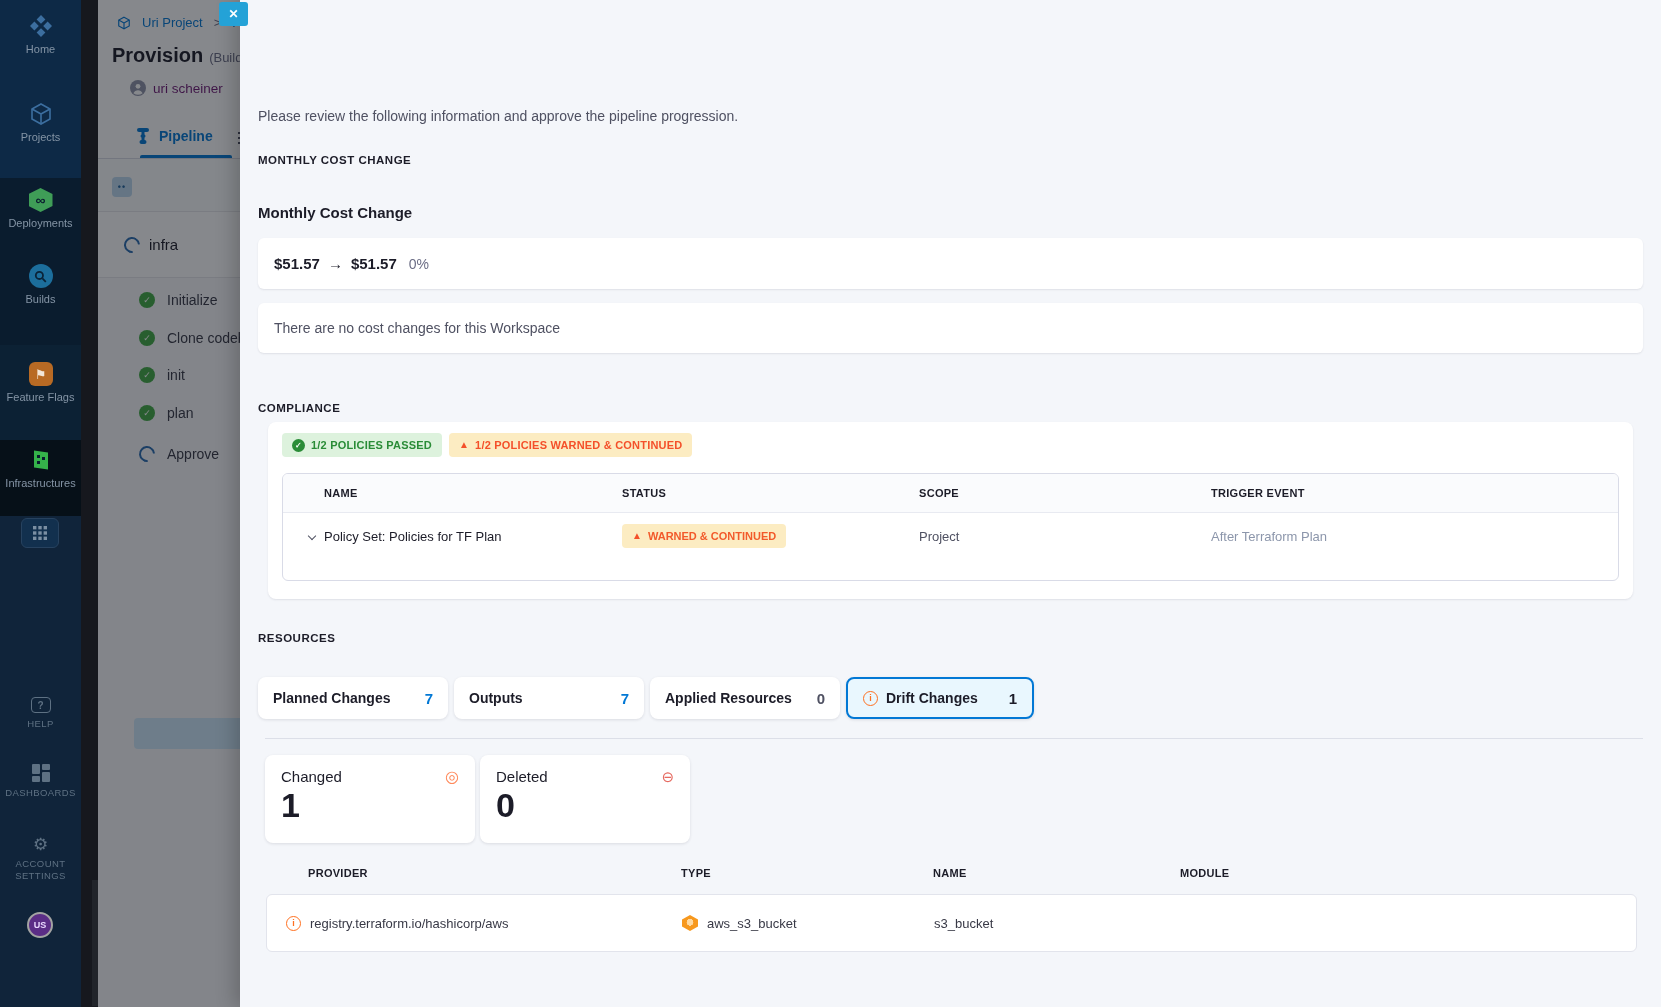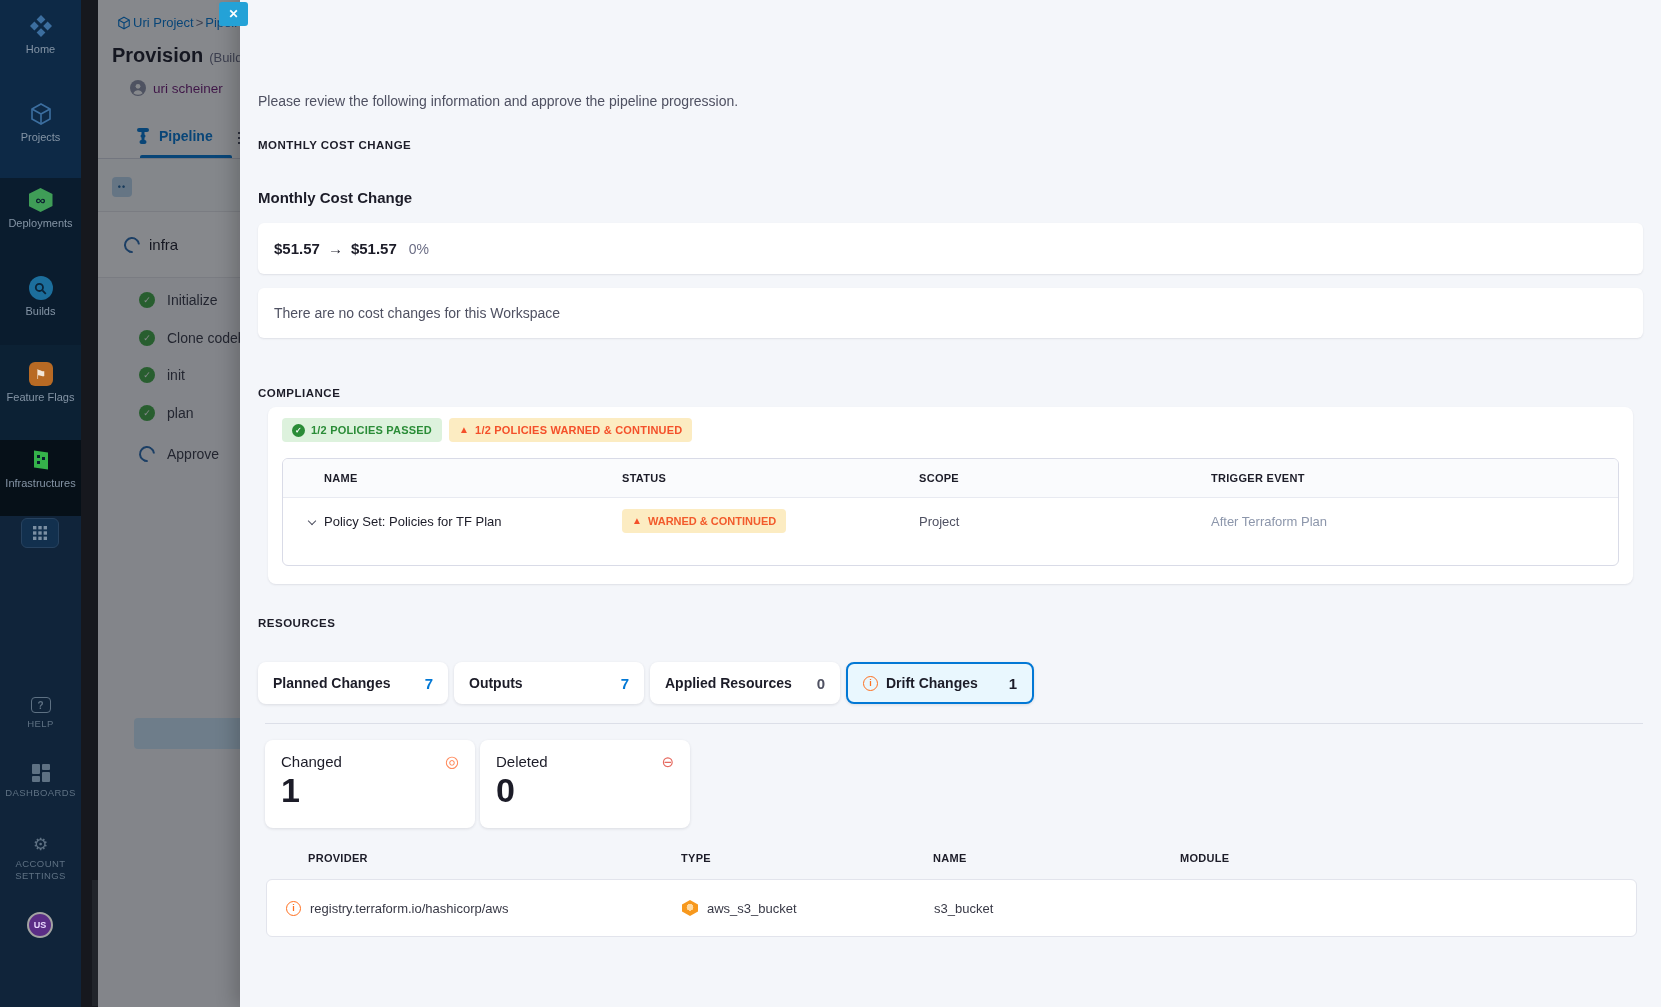--- a/index.html
+++ b/index.html
@@ -24,21 +24,21 @@
   .gear-glyph { font-size:17px; color:#5e7183; line-height:17px; }
   .help-bubble { width:20px; height:16px; border:1.5px solid #5e7183; border-radius:4px; color:#5e7183; font-size:10px; font-weight:700; display:flex; align-items:center; justify-content:center; }
   .avatar-us { width:26px; height:26px; border-radius:50%; background:#5b2d86; border:2px solid #a3a3a3; color:#ead9ff; font-size:9px; font-weight:700; display:flex; align-items:center; justify-content:center; cursor:pointer; }
 
   
   .panel { position:absolute; left:81px; top:0; right:0; bottom:0; background:#fff; z-index:1; }
   .dark-strip { position:absolute; left:0; top:0; width:17px; height:100%; background:#1e1f22; }
   .panel-handle { position:absolute; left:11px; top:880px; width:23px; height:126px; background:#35363a;
       clip-path:polygon(0 0,55% 0,100% 15%,100% 85%,55% 100%,0 100%); display:flex; align-items:center; justify-content:center;
       color:#8e9096; font-size:9px; cursor:pointer; }
-  .breadcrumb { position:absolute; left:36px; top:15px; display:flex; align-items:center; gap:2px; font-size:13px; white-space:nowrap;justify-content:space-between; }
+  .breadcrumb { position:absolute; left:36px; top:15px; display:flex; align-items:center; gap:11px; font-size:13px; white-space:nowrap;justify-content:space-between; }
   .bc-link { color:#0278d5; cursor:pointer; }
   .bc-sep { color:#6b6d85; }
   .panel-title { position:absolute; left:31px; top:44px; font-size:20px; font-weight:700; color:#1c1c28; white-space:nowrap; }
   .panel-title small { font-size:13px; font-weight:400; color:#6b6d85; margin-left:6px; }
   .panel-user { position:absolute; left:49px; top:80px; display:flex; align-items:center; gap:7px; font-size:13.5px; color:#701a75; }
   .tabbar { position:absolute; left:17px; right:0; top:119px; height:40px; border-bottom:1px solid #d9dae5; background:#fff; }
   .tab-active { position:absolute; left:37px; top:8px; display:flex; align-items:center; gap:8px; color:#0278d5; font-size:14px; font-weight:700; cursor:pointer; }
   .tab-underline { position:absolute; left:42px; bottom:0; width:92px; height:3px; background:#0278d5; border-radius:2px 2px 0 0; }
   .tab-icon2 { position:absolute; left:139px; top:10px; cursor:pointer; }
   .toolbar { position:absolute; left:17px; right:0; top:159px; height:53px; background:#fbfcfd; border-bottom:1px solid #e6e7ea; }
@@ -58,21 +58,21 @@
 
   
   .modal { position:absolute; left:240px; top:0; right:0; bottom:0; background:#f4f6fa; z-index:10; box-shadow:-6px 0 18px rgba(0,0,0,.2); }
   .modal-header { position:absolute; left:0; right:0; top:0; height:75px; background:#fff; border-bottom:1px solid #e4e6ec; display:flex; align-items:center; }
   .modal-title { margin-left:18px; font-size:24px; font-weight:700; color:#1c1c28; }
   .header-btns { margin-left:auto; margin-right:112px; display:flex; gap:6px; }
   .btn { height:33px; border:none; border-radius:4px; font-family:"Liberation Sans",sans-serif; font-size:14px; font-weight:500; color:#fff; padding:0 17px; cursor:pointer; }
   .btn-approve { background:#4cb748; }
   .btn-reject { background:#bb261e; }
   .modal-body { position:absolute; left:0; right:0; top:75px; bottom:0; padding:0 18px; overflow:hidden; }
-  .note { margin-top:18px; font-size:14px; color:#4f5162; }
+  .note { margin-top:33px; font-size:14px; color:#4f5162; }
   .sec-label { font-size:11.5px; font-weight:700; letter-spacing:.5px; color:#1c1c28; }
   .lbl-cost { margin-top:30px; }
   .subheading { margin-top:38px; font-size:15px; font-weight:700; color:#1c1c28; }
   .card { background:#fff; border-radius:6px; box-shadow:0 1px 2px rgba(40,41,61,.1); }
   .cost-card { margin-top:17px; height:51px; display:flex; align-items:center; padding:0 16px; gap:8px; font-size:15px; font-weight:700; color:#1c1c28; }
   .cost-delta { font-weight:400; color:#6b6d85; margin-left:4px; font-size:14px; }
   .breakdown-head { margin-top:20px; display:flex; align-items:center; gap:10px; font-size:15px; font-weight:700; color:#1c1c28; cursor:pointer; }
   .chev { width:7px; height:7px; border-right:2px solid #0278d5; border-bottom:2px solid #0278d5; display:inline-block; }
   .chev-up { transform:rotate(-135deg) translate(-2px,-2px); }
   .chev-dn-sm { width:6px; height:6px; border-right:1.5px solid #4f5162; border-bottom:1.5px solid #4f5162; transform:rotate(45deg); display:inline-block; }
@@ -145,21 +145,21 @@
     <span class="nav-label">Projects</span>
   </div>
 
   <div class="nav-item" style="top:188px;">
     <span class="hexagon">
         <span>∞</span>
       </span>
     <span class="nav-label">Deployments</span>
   </div>
 
-  <div class="nav-item" style="top:276px;">
+  <div class="nav-item" style="top:264px;">
     <span class="circle-icon">
       <svg width="13" height="13" viewBox="0 0 13 13" fill="none" stroke="#0a2338" stroke-width="1.8">
           <circle cx="5.4" cy="5.4" r="3.6"></circle>
           <path d="M8.4 8.4l3.4 3.4"></path>
         </svg>
     </span>
     <span class="nav-label">Builds</span>
   </div>
 
   <div class="nav-item" style="top:362px;">

